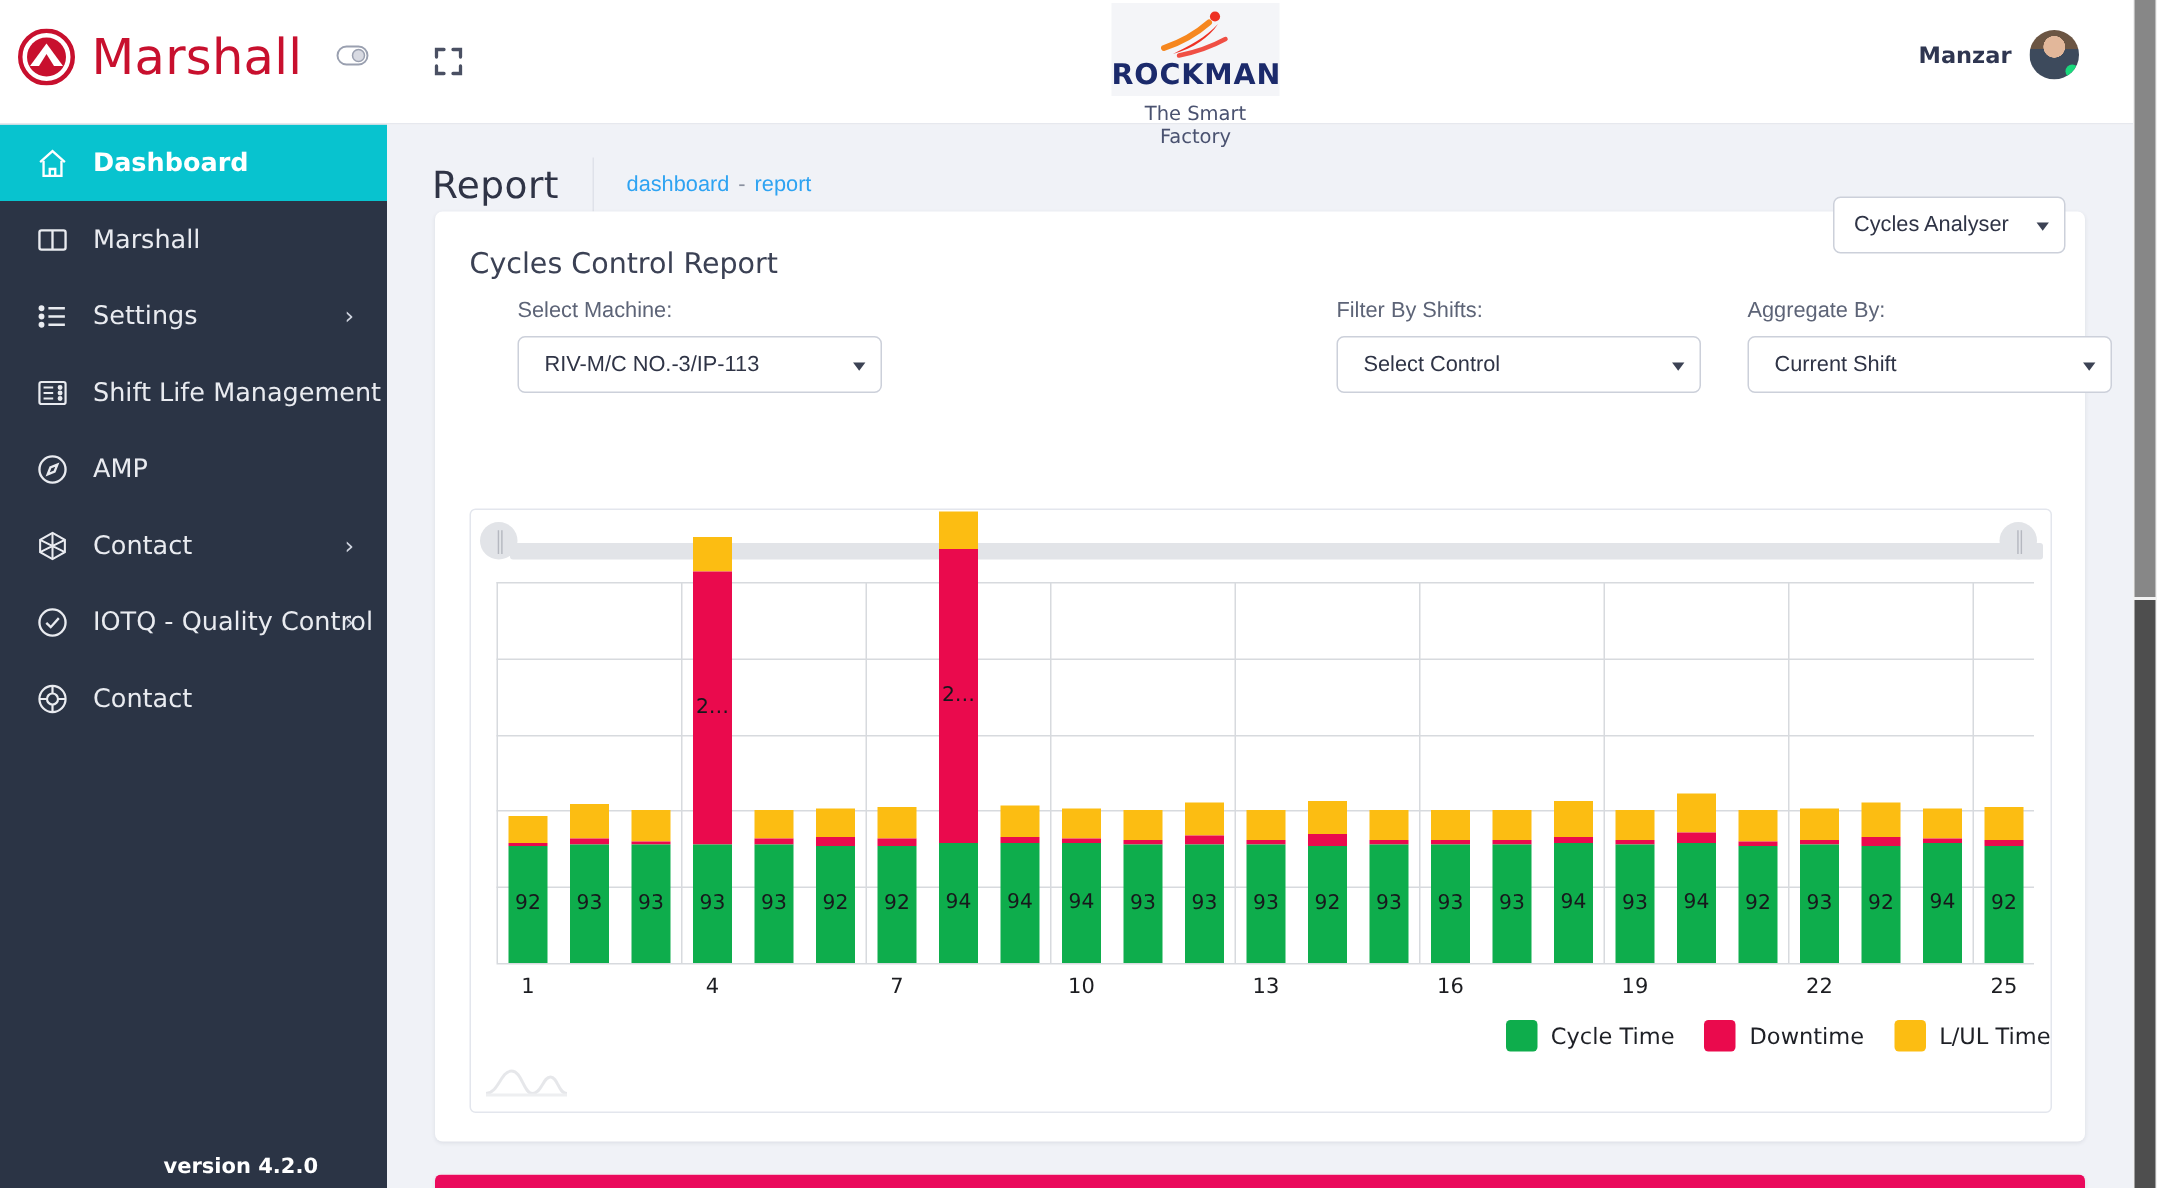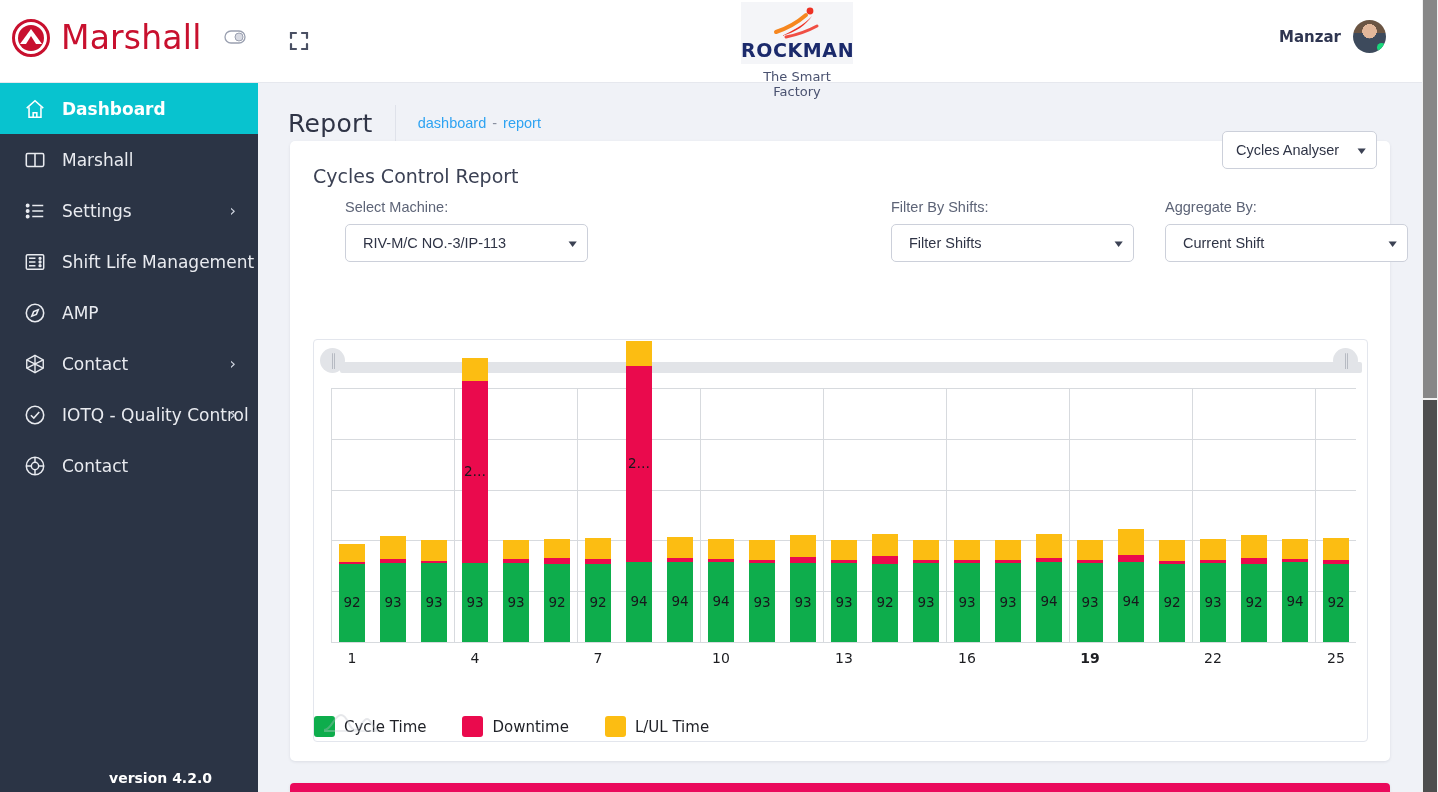--- a/index.html
+++ b/index.html
@@ -128,21 +128,21 @@
     position: absolute; left: 0; width: 100%; text-align: center;
     font-size: 13.5px; color: #17181c; font-family: "DejaVu Sans", sans-serif;
   }
   .xlabels { position: absolute; left: 17px; top: 310px; width: 1025px; height: 20px; }
   .xlab {
     position: absolute; width: 40px; text-align: center; font-size: 14px; color: #1c1d21;
     font-family: "DejaVu Sans", sans-serif;
   }
   .legend {
     position: absolute; left: 0; top: 340px; width: 100%;
-    display: flex; justify-content: flex-start; align-items: center; gap: 36px; margin-top: 36px;
+    display: flex; justify-content: flex-end; align-items: center; gap: 20px;
   }
   .leg { display: flex; align-items: center; gap: 9px; }
   .leg-sw { width: 21px; height: 21px; border-radius: 3px; }
   .leg-txt { font-size: 15px; color: #1e2026; font-family: "DejaVu Sans", sans-serif; }
   .watermark { position: absolute; left: 8px; bottom: 4px; opacity: .35; }
 
   
   .panel {
     position: absolute; left: 32px; top: 700px; width: 1100px; height: 92px;
     background: #fff; border-radius: 4px 4px 0 0; box-shadow: 0 1px 3px rgba(40,45,70,.10);
@@ -323,21 +323,21 @@
       <div class="fld-label">Select Machine:</div>
       <div class="fld-sel">
         <span>RIV-M/C NO.-3/IP-113</span>
         <span class="caret">▾</span>
       </div>
     </div>
 
     <div class="fld" style="left:569px; top:58px; width:243px;">
       <div class="fld-label">Filter By Shifts:</div>
       <div class="fld-sel">
-        <span>Filter Shifts</span>
+        <span>Select Control</span>
         <span class="caret">▾</span>
       </div>
     </div>
 
     <div class="fld" style="left:843px; top:58px; width:243px;">
       <div class="fld-label">Aggregate By:</div>
       <div class="fld-sel">
         <span>Current Shift</span>
         <span class="caret">▾</span>
       </div>
@@ -549,21 +549,21 @@
           </div>
       </div>
 
       <div class="xlabels" id="xlab-root">
           <span class="xlab" style="left: 1px;">1</span>
           <span class="xlab" style="left: 124px;">4</span>
           <span class="xlab" style="left: 247px;">7</span>
           <span class="xlab" style="left: 370px;">10</span>
           <span class="xlab" style="left: 493px;">13</span>
           <span class="xlab" style="left: 616px;">16</span>
-          <span class="xlab" style="left: 739px; font-weight: bold;">19</span>
+          <span class="xlab" style="left: 739px;">19</span>
           <span class="xlab" style="left: 862px;">22</span>
           <span class="xlab" style="left: 985px;">25</span>
         </div>
 
       <div class="legend" id="legend-root">
           <div class="leg">
             <span class="leg-sw" style="background:#0ead4c"></span>
             <span class="leg-txt">Cycle Time</span>
           </div>
           <div class="leg">

